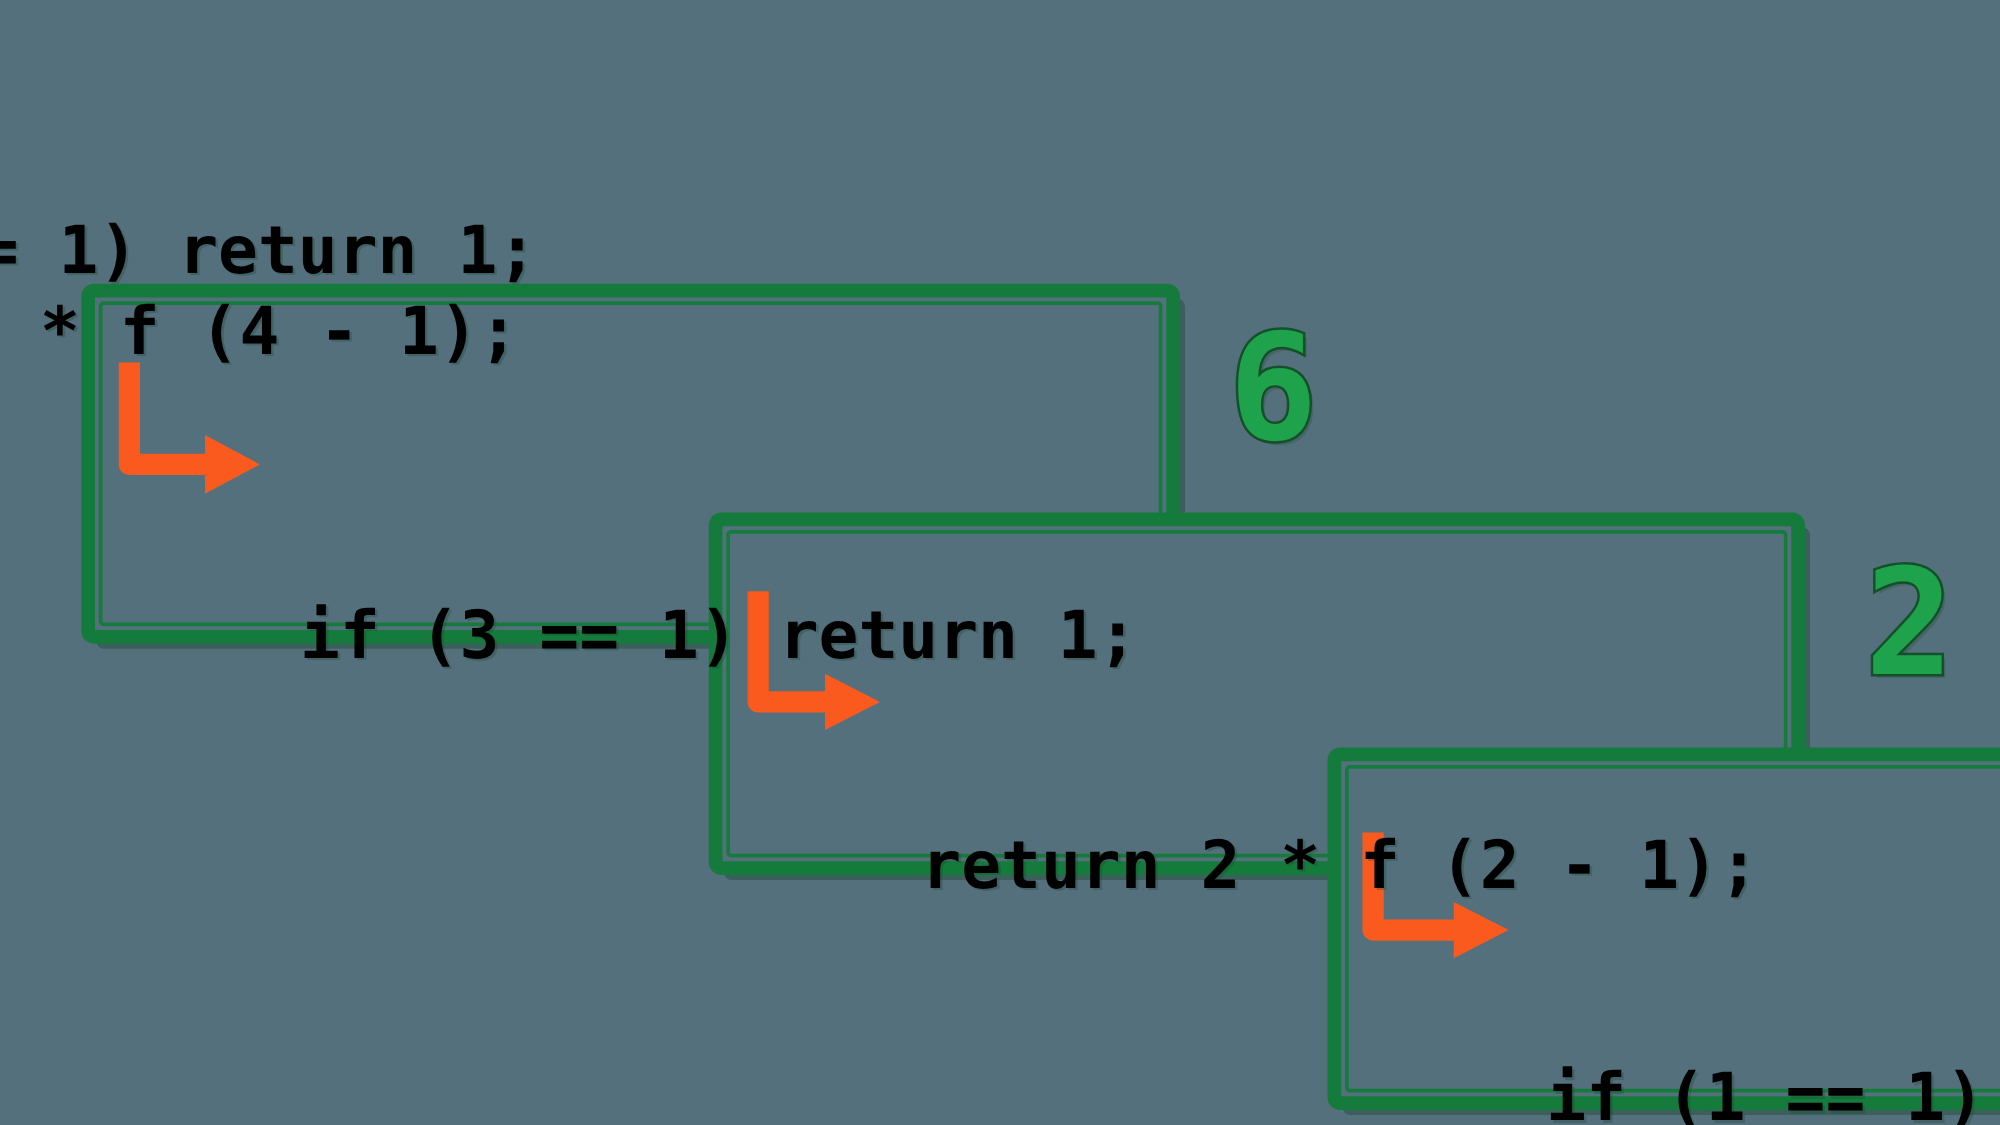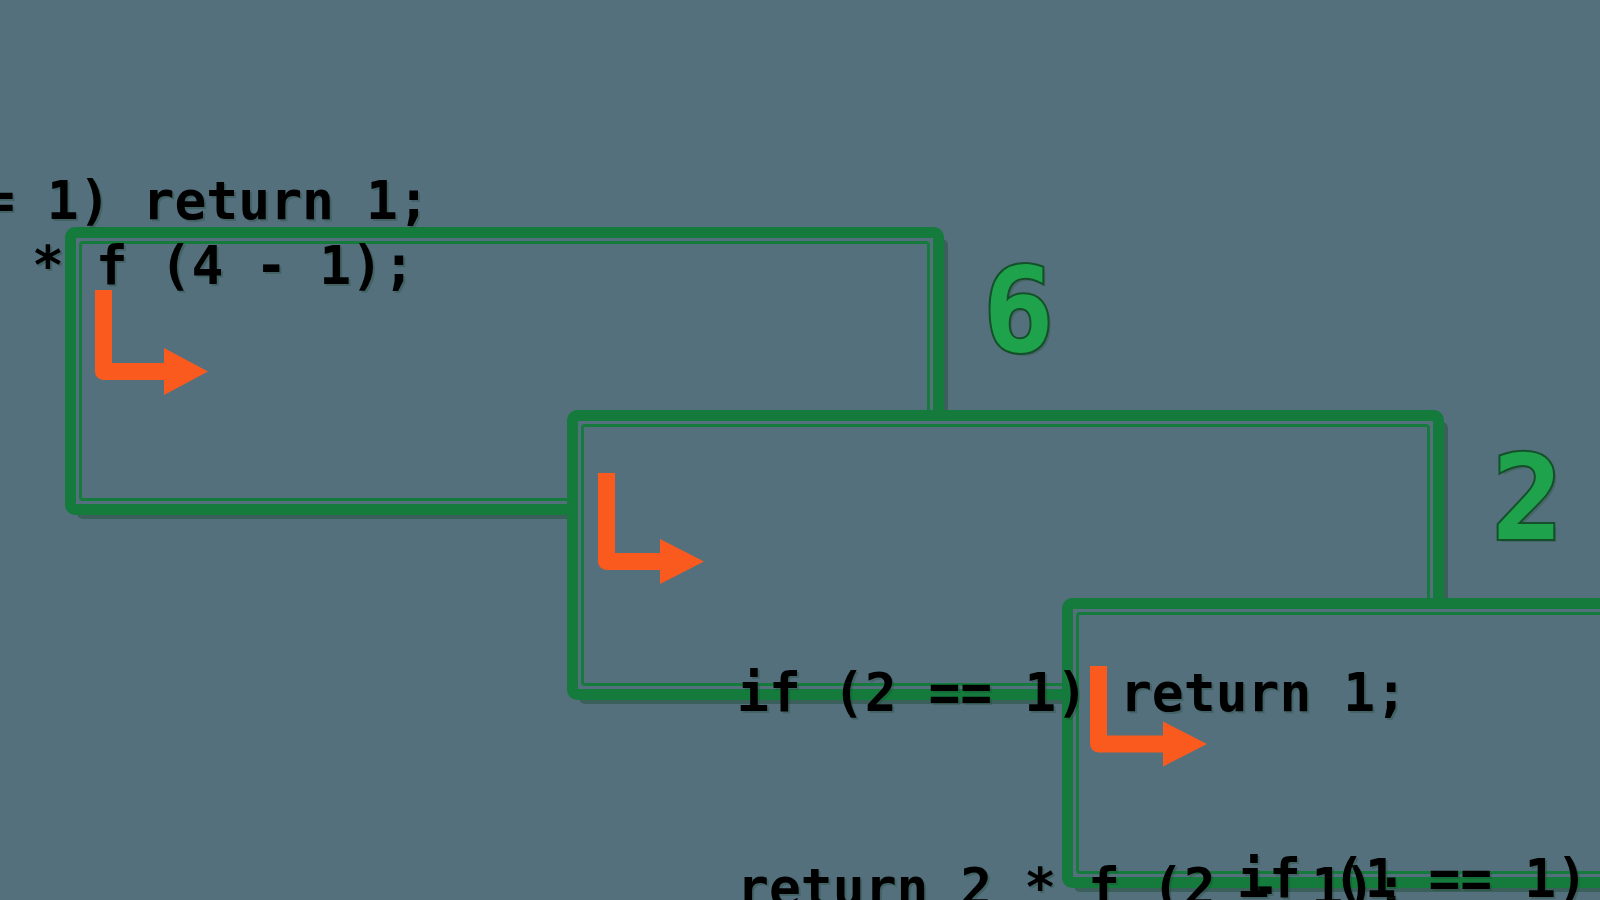--- a/index.html
+++ b/index.html
@@ -96,24 +96,24 @@
     <g>
       <path d="M1098.5 666 L1098.5 744 L1165 744" fill="none" stroke="#fa5a1d" stroke-width="17" stroke-linejoin="round"></path>
       <path d="M1163 721.5 L1207 744 L1163 766.5 Z" fill="#fa5a1d"></path>
     </g>
   </svg>
 
   <div class="codeline f4-l1">= 1) return 1;</div>
   <div class="codeline f4-l2">* f (4 - 1);</div>
 
   <div class="code f3">
+    <div>if (3 == 1) return 1;</div>
   </div>
 
   <div class="code f2">
-    <div>if (2 == 1) return 1;</div>
     <div>return 2 * f (2 - 1);</div>
   </div>
 
   <div class="code f1">
     <div>if (1 == 1)</div>
     
   </div>
 
   <div class="retnum retnum-6">6</div>
   <div class="retnum retnum-2">2</div>

